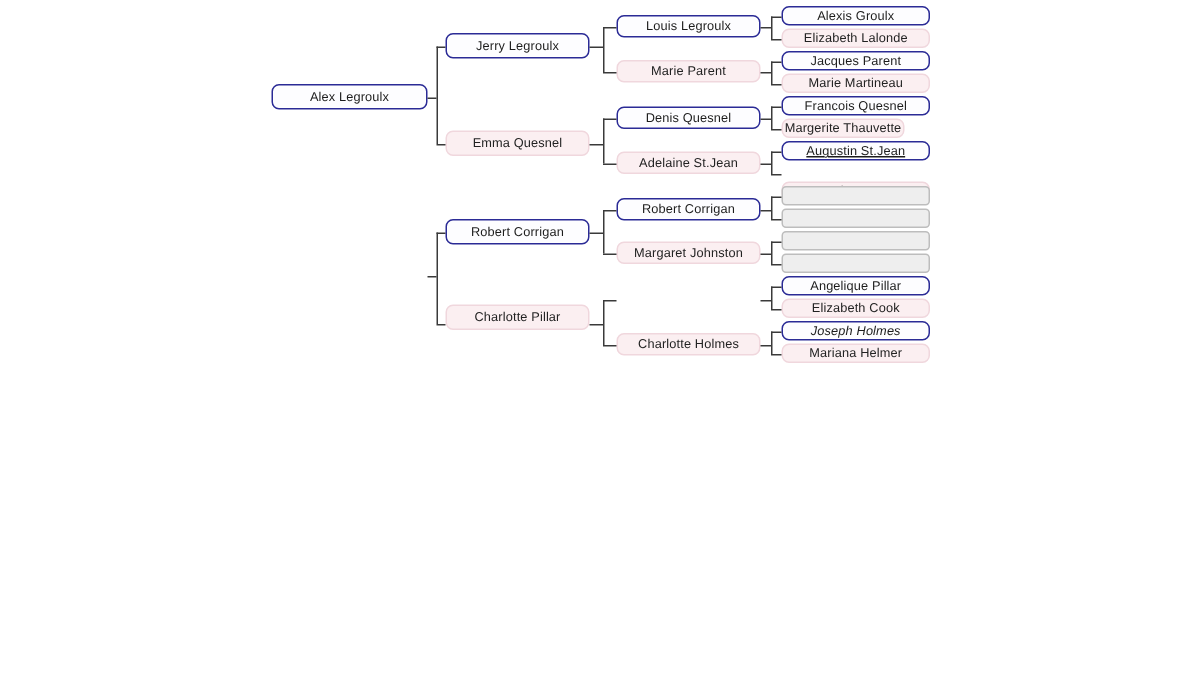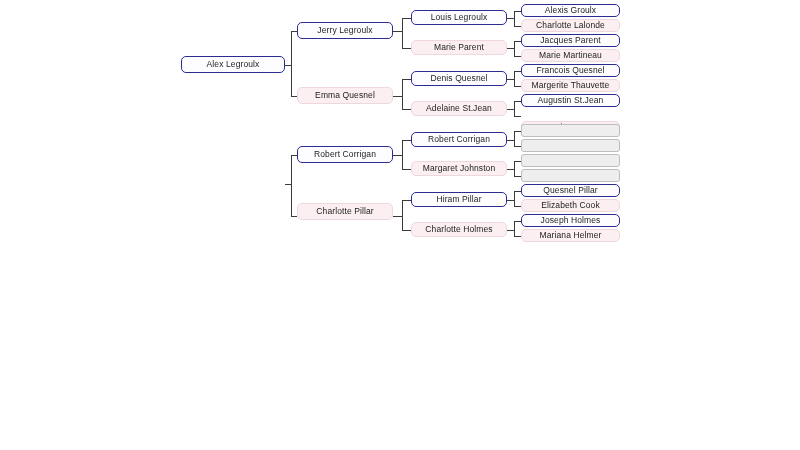--- a/index.html
+++ b/index.html
@@ -61,26 +61,26 @@
 
 <div id="chart">
     <div class="node male" style="left: 181px; top: 56px; width: 104px; height: 17px; text-align: center;">Alex Legroulx</div>
     <div class="node male" style="left: 297px; top: 22px; width: 96px; height: 17px;">Jerry Legroulx</div>
     <div class="node male" style="left: 411px; top: 10px; width: 96px; height: 15px;">Louis Legroulx</div>
     <div class="node female" style="left: 297px; top: 87px; width: 96px; height: 17px;">Emma Quesnel</div>
     <div class="node female" style="left: 411px; top: 40px; width: 96px; height: 15px;">Marie Parent</div>
     <div class="node female" style="left: 411px; top: 101px; width: 96px; height: 15px;">Adelaine St.Jean</div>
     <div class="node male" style="left: 411px; top: 71px; width: 96px; height: 15px;">Denis Quesnel</div>
     <div class="node male" style="left: 521px; top: 4px; width: 99px; height: 13px;">Alexis Groulx</div>
-    <div class="node female" style="left: 521px; top: 19px; width: 99px; height: 13px;">Charlotte Lalonde</div>
+    <div class="node female" style="left: 521px; top: 19px; width: 99px; height: 13px;">Elizabeth Lalonde</div>
     <div class="node male" style="left: 521px; top: 34px; width: 99px; height: 13px;">Jacques Parent</div>
     <div class="node female" style="left: 521px; top: 49px; width: 99px; height: 13px;">Marie Martineau</div>
     <div class="node male" style="left: 521px; top: 64px; width: 99px; height: 13px;">Francois Quesnel</div>
-    <div class="node female" style="left: 521px; top: 79px; width: 99px; height: 13px;">Margerite Thauvette</div>
-    <div class="node male" style="left: 521px; top: 94px; width: 99px; height: 13px;">Augustin St.Jean</div>
+    <div class="node female" style="left: 521px; top: 79px; width: 82px; height: 13px;">Margerite Thauvette</div>
+    <div class="node male" style="left: 521px; top: 94px; width: 99px; height: 13px; text-decoration: underline;">Augustin St.Jean</div>
     <div class="node female" style="left: 521px; top: 109px; width: 99px; height: 13px; margin-top: 12px;">Marie Brayer</div>
     <div class="link h" style="left: 285px; top: 65px; width: 6px;"></div>
     <div class="link v" style="left: 291px; top: 30.5px; height: 65px;"></div>
     <div class="link h" style="left: 291px; top: 31px; width: 6px;"></div>
     <div class="link h" style="left: 291px; top: 96px; width: 6px;"></div>
     <div class="link h" style="left: 393px; top: 31px; width: 9px;"></div>
     <div class="link v" style="left: 402px; top: 17.5px; height: 30px;"></div>
     <div class="link h" style="left: 402px; top: 18px; width: 9px;"></div>
     <div class="link h" style="left: 402px; top: 48px; width: 9px;"></div>
     <div class="link h" style="left: 393px; top: 96px; width: 9px;"></div>
@@ -100,29 +100,28 @@
     <div class="link h" style="left: 514px; top: 71px; width: 7px;"></div>
     <div class="link h" style="left: 514px; top: 86px; width: 7px;"></div>
     <div class="link h" style="left: 507px; top: 109px; width: 7px;"></div>
     <div class="link v" style="left: 514px; top: 100.5px; height: 15px;"></div>
     <div class="link h" style="left: 514px; top: 101px; width: 7px;"></div>
     <div class="link h" style="left: 514px; top: 116px; width: 7px;"></div>
     <div class="node male" style="left: 297px; top: 146px; width: 96px; height: 17px;">Robert Corrigan</div>
     <div class="node female" style="left: 297px; top: 203px; width: 96px; height: 17px;">Charlotte Pillar</div>
     <div class="node male" style="left: 411px; top: 132px; width: 96px; height: 15px;">Robert Corrigan</div>
     <div class="node female" style="left: 411px; top: 161px; width: 96px; height: 15px;">Margaret Johnston</div>
-    <div class="node male" style="left: 411px; top: 192px; width: 96px; height: 15px;">Hiram Pillar</div>
     <div class="node female" style="left: 411px; top: 222px; width: 96px; height: 15px;">Charlotte Holmes</div>
     <div class="node empty" style="left: 521px; top: 124px; width: 99px; height: 13px;"></div>
     <div class="node empty" style="left: 521px; top: 139px; width: 99px; height: 13px;"></div>
     <div class="node empty" style="left: 521px; top: 154px; width: 99px; height: 13px;"></div>
     <div class="node empty" style="left: 521px; top: 169px; width: 99px; height: 13px;"></div>
-    <div class="node male" style="left: 521px; top: 184px; width: 99px; height: 13px;">Quesnel Pillar</div>
+    <div class="node male" style="left: 521px; top: 184px; width: 99px; height: 13px;">Angelique Pillar</div>
     <div class="node female" style="left: 521px; top: 199px; width: 99px; height: 13px;">Elizabeth Cook</div>
-    <div class="node male" style="left: 521px; top: 214px; width: 99px; height: 13px;">Joseph Holmes</div>
+    <div class="node male" style="left: 521px; top: 214px; width: 99px; height: 13px; font-style: italic;">Joseph Holmes</div>
     <div class="node female" style="left: 521px; top: 229px; width: 99px; height: 13px; text-align: right;">Mariana Helmer</div>
     <div class="link h" style="left: 285px; top: 184px; width: 6px;"></div>
     <div class="link v" style="left: 291px; top: 154.5px; height: 61px;"></div>
     <div class="link h" style="left: 291px; top: 155px; width: 6px;"></div>
     <div class="link h" style="left: 291px; top: 216px; width: 6px;"></div>
     <div class="link h" style="left: 393px; top: 155px; width: 9px;"></div>
     <div class="link v" style="left: 402px; top: 139.5px; height: 29px;"></div>
     <div class="link h" style="left: 402px; top: 140px; width: 9px;"></div>
     <div class="link h" style="left: 402px; top: 169px; width: 9px;"></div>
     <div class="link h" style="left: 393px; top: 216px; width: 9px;"></div>

